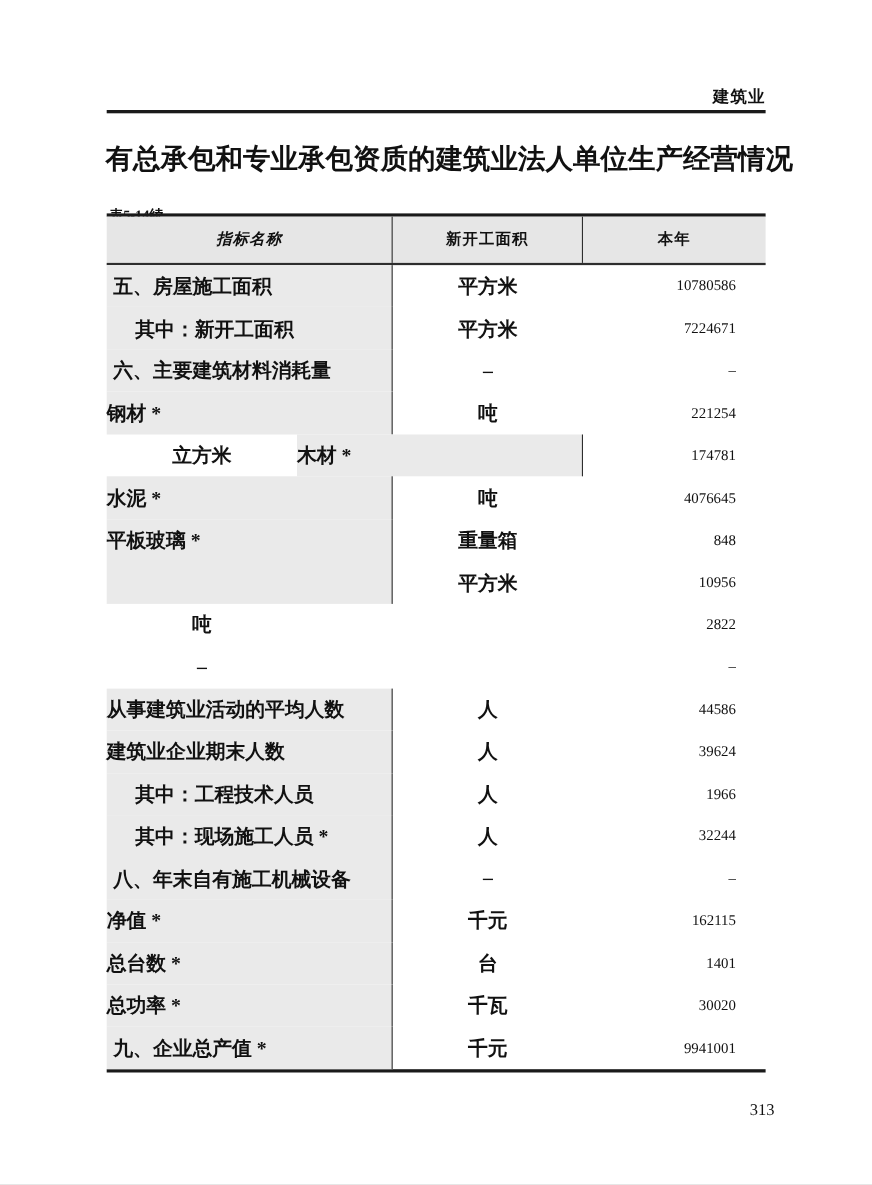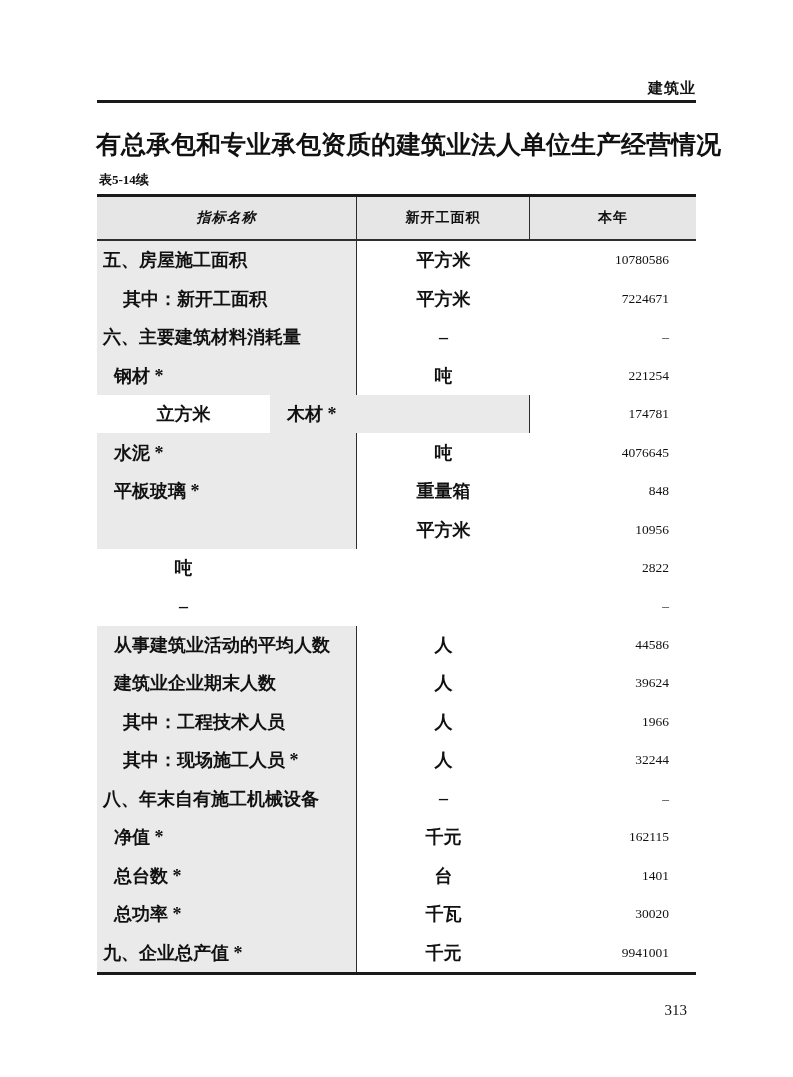--- a/index.html
+++ b/index.html
@@ -48,21 +48,21 @@
     margin: 0;
     width: 640px;
     font-size: 25px;
     font-weight: bold;
     letter-spacing: 0px;
     white-space: nowrap;
   }
   .table-caption {
     position: absolute;
     left: 99px;
-    top: 171px;
+    top: 187px;
     font-size: 13px;
     font-weight: bold;
   }
   .stat-table {
     position: absolute;
     left: 97px;
     top: 194px;
     width: 599px;
     height: 781px;
     display: flex;
@@ -113,26 +113,26 @@
     justify-content: center;
     font-weight: bold;
   }
   .td.col-value {
     justify-content: flex-end;
     padding-right: 27px;
     font-size: 13.5px;
     font-weight: normal;
   }
   .indent-0 { padding-left: 6px; }
-  .indent-1 { padding-left: 17px; }
+  .indent-1 { }
   .indent-2 { padding-left: 26px; }
   .page-number {
     position: absolute;
     top: 1002px;
-    right: 106px;
+    right: 89px;
     font-size: 15px;
   }
 </style>
 </head>
 <body>
 
 <div class="page">
 
   <div class="running-head">建筑业</div>
 

